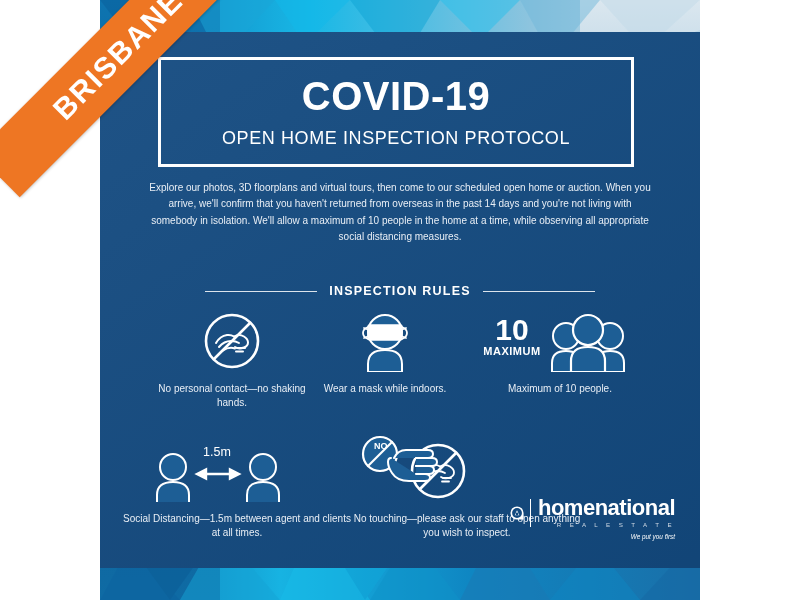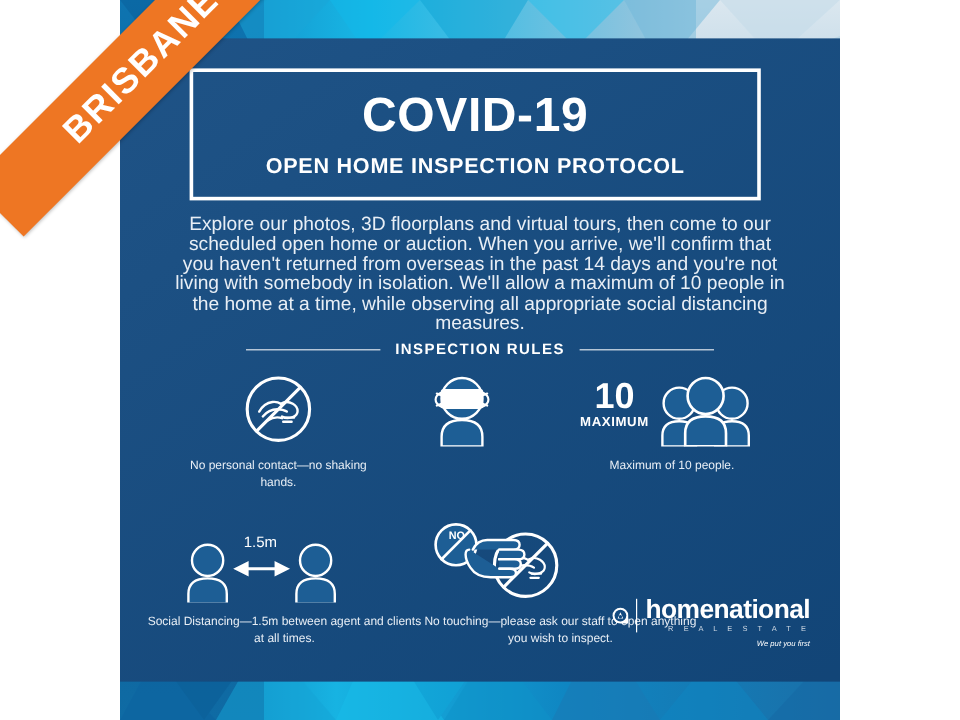--- a/index.html
+++ b/index.html
@@ -24,24 +24,24 @@
   #ribbon span{color:#ffffff;font-weight:bold;font-size:30px;letter-spacing:1.5px;
                font-family:"Liberation Sans",sans-serif;}
 
   
   #content{position:absolute;left:100px;top:32px;width:600px;height:536px;z-index:30;}
 
   .hdrbox{position:absolute;left:58px;top:25px;width:476px;height:110px;
           border:3px solid #ffffff;box-sizing:border-box;
           display:flex;flex-direction:column;align-items:center;justify-content:center;}
   .hdr-title{color:#fff;font-size:40px;font-weight:bold;letter-spacing:.5px;line-height:1;}
-  .hdr-sub{color:#fff;font-size:18px;font-weight:bold;letter-spacing:.6px;margin-top:12px;}
+  .hdr-sub{color:#fff;font-size:18px;font-weight:normal;letter-spacing:.6px;margin-top:12px;}
 
   .body-copy{position:absolute;left:45px;top:148px;width:510px;text-align:center;
-             color:#e8eef5;font-size:16px;line-height:16.4px;}
+             color:#e8eef5;font-size:10px;line-height:16.4px;}
 
   .rules-divider{position:absolute;left:105px;top:252px;width:390px;
                  display:flex;align-items:center;gap:12px;}
   .rules-divider .ln{flex:1;height:1px;background:#ffffff;opacity:.85;}
   .rules-divider .lbl{color:#ffffff;font-size:12.5px;font-weight:bold;letter-spacing:1.2px;}
 
   .rowA{position:absolute;left:0;top:278px;width:600px;display:flex;}
   .rowB{position:absolute;left:0;top:408px;width:600px;display:flex;}
 
   .cell{display:flex;flex-direction:column;align-items:center;}
@@ -195,20 +195,21 @@
             <circle cx="33" cy="22" r="17" fill="#1d5e95" stroke="#fff" stroke-width="2"></circle>
             <path d="M33 40 q-17 0 -17 14 v8 h34 v-8 q0 -14 -17 -14 z" fill="#1d5e95" stroke="#fff" stroke-width="2"></path>
             <g stroke="#fff" stroke-width="1.8" fill="none" stroke-linecap="round">
               <path d="M16 17 q-5 2 -5 6 q0 4 5 6"></path>
               <path d="M50 17 q5 2 5 6 q0 4 -5 6"></path>
               <path d="M12 18 l5 2 M12 28 l5 -2 M54 18 l-5 2 M54 28 l-5 -2"></path>
             </g>
             <rect x="16" y="15" width="34" height="15" rx="2" fill="#ffffff" stroke="#ffffff" stroke-width="1.5"></rect>
           </svg>
         </div>
+        <div class="cap">Wear a mask while indoors.</div>
       </div>
 
       <div class="cell c3">
         <div class="art">
           <svg width="180" height="62" viewBox="0 0 180 62">
             <text x="42" y="30" font-family="Liberation Sans, sans-serif" font-size="30" font-weight="bold" fill="#ffffff" text-anchor="middle">10</text>
             <text x="42" y="45" font-family="Liberation Sans, sans-serif" font-size="11" font-weight="bold" fill="#ffffff" text-anchor="middle" letter-spacing="0.5">MAXIMUM</text>
             <g transform="translate(78,6)">
               <circle cx="18" cy="20" r="13" fill="#1d5e95" stroke="#fff" stroke-width="2"></circle>
               <path d="M18 35 q-14 0 -14 12 v9 h28 v-9 q0 -12 -14 -12 z" fill="#1d5e95" stroke="#fff" stroke-width="2"></path>

